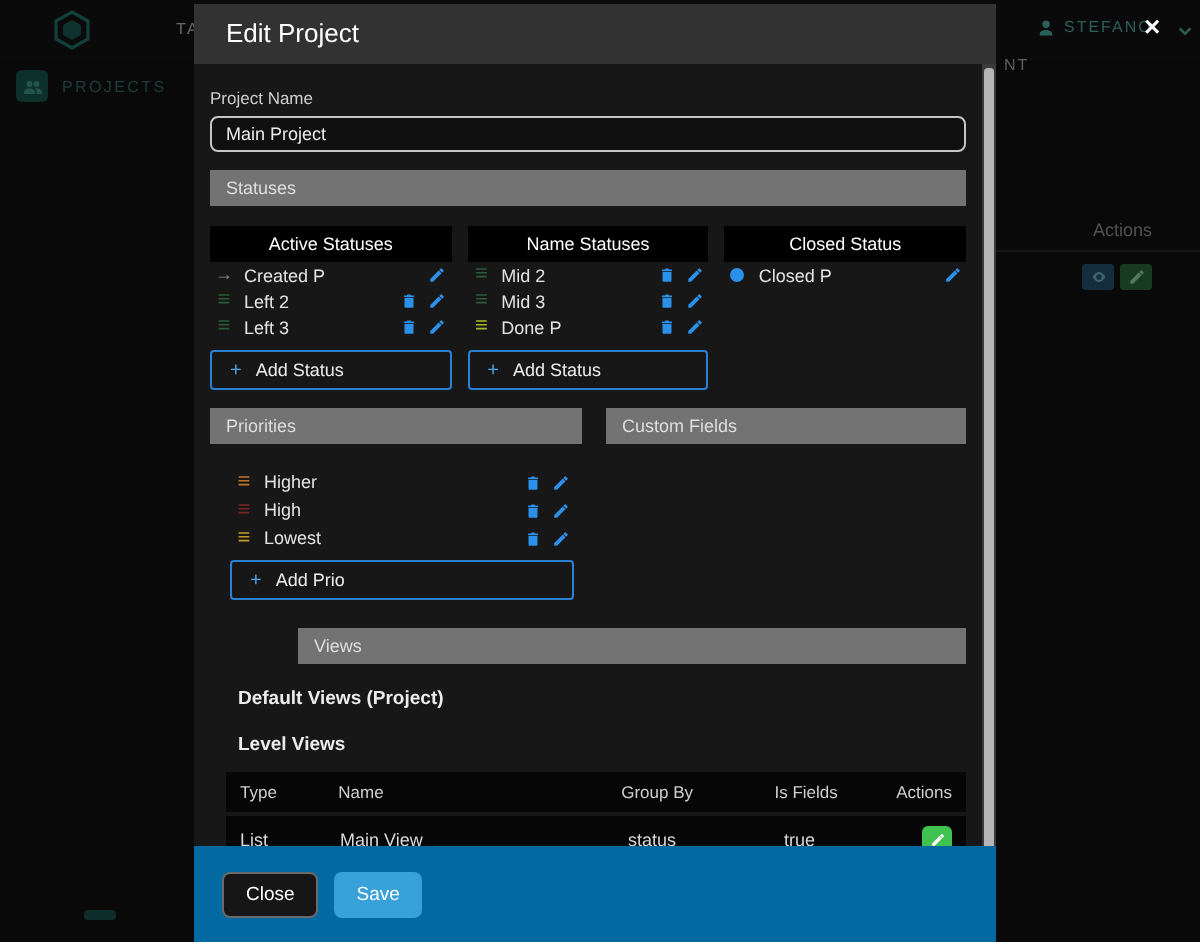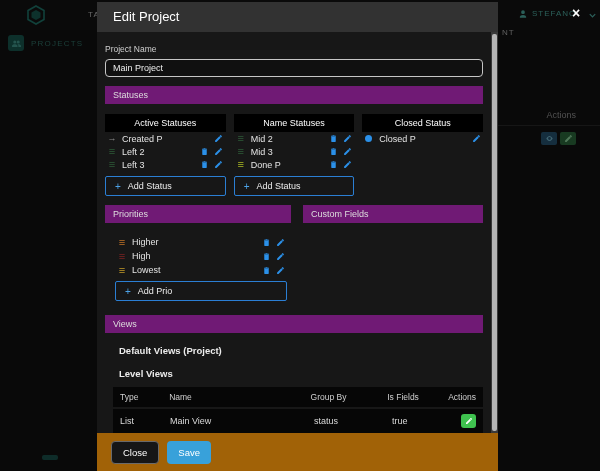--- a/index.html
+++ b/index.html
@@ -41,35 +41,35 @@
   
   .modal { position:absolute; left:97px; top:2px; width:401px; height:469px;
            background:#171717; z-index:3; }
   .modal-header { height:30px; background:#323232; color:#fff; font-size:13px;
                   line-height:30px; padding-left:16px; }
   .modal-body { position:absolute; top:30px; left:0; right:7px; bottom:38px;
                 overflow:hidden; padding:0 8px; }
   .scrollbar { position:absolute; top:30px; right:0; bottom:38px; width:7px; background:#3a3a3a; }
   .scroll-thumb { position:absolute; top:2px; left:1px; width:5px; height:calc(100% - 4px);
                   background:#b5b5b5; border-radius:2px; }
-  .modal-footer { position:absolute; left:0; right:0; bottom:0; height:38px; background:#a16207;
+  .modal-footer { position:absolute; left:0; right:0; bottom:0; height:48px; background:#0369a1;
                   display:flex; align-items:center; gap:8px; padding-left:14px; z-index:4; }
   .btn-close { background:#161616; border:1px solid #6a6a6a; border-radius:4px; color:#fff;
                font-size:9.5px; padding:5px 11px; }
   .btn-save { background:#38a1da; border:none; border-radius:4px; color:#fff;
               font-size:9.5px; padding:6px 11px; }
   .modal-x { position:absolute; left:572px; top:6px; z-index:5; color:#fff; font-size:14px;
              font-weight:bold; background:none; border:none; line-height:1; }
 
   
   .form-label { margin:12px 0 3px 0; font-size:8.5px; color:#cfcfcf; }
   .text-input { width:100%; height:18px; background:#101010; border:1px solid #c6c6c6;
                 border-radius:4px; color:#ececec; font-size:9px; padding:0 7px;
                 font-family:"Liberation Sans", sans-serif; }
-  .section-bar { margin-top:9px; background:#701a75; color:#dedede; font-size:9px; padding:4px 8px; }
+  .section-bar { margin-top:9px; background:#737373; color:#dedede; font-size:9px; padding:4px 8px; }
 
   
   .status-cols { display:flex; gap:8px; margin-top:10px; }
   .status-col { flex:1; min-width:0; }
   .col-header { background:#000; color:#fff; font-size:9px; text-align:center; padding:4px 0; }
   .srow { display:flex; align-items:center; height:13px; gap:5px; padding:0 2px;
           font-size:9px; color:#e4e4e4; }
   .srow:first-of-type { margin-top:3px; }
   .handle { font-size:11px; line-height:1; width:10px; text-align:center; }
   .h-green { color:#2e5c38; } .h-lime { color:#a9b822; } .h-arrow { color:#8d8d8d; font-size:9px; }
@@ -88,21 +88,21 @@
 
   
   .two-col { display:flex; gap:12px; margin-top:9px; align-items:flex-start; }
   .prio-col { width:186px; } .cf-col { flex:1; }
   .two-col .section-bar { margin-top:0; }
   .prio-list { margin:12px 0 0 10px; width:172px; }
   .prio-list .srow { height:14px; }
   .add-prio { width:172px; margin-left:10px; margin-top:4px; }
 
   
-  .views-bar { margin-top:14px; }
+  .views-bar { margin-top:14px;margin-left:44px; }
   .sub-head { margin:12px 0 0 14px; font-size:9.5px; color:#ececec;font-weight:bold; }
   .vtable { margin:8px 0 0 8px; }
   .vrow { display:flex; align-items:center; background:#060606; padding:5px 7px;
           margin-bottom:2px; font-size:9px; color:#d9d9d9; }
   .vrow.vhead { font-size:8.5px; color:#cfcfcf; padding:5px 7px; }
   .tc-type { width:50px; } .tc-name { width:144px; } .tc-group { width:78px; } .tc-def { width:62px; }
   .tc-actions { flex:1; display:flex; justify-content:flex-end; gap:3px; }
   .vhead .tc-actions { color:#cfcfcf; }
   .act-btn { width:15px; height:14px; border:none; border-radius:3px;
              display:flex; align-items:center; justify-content:center; }

